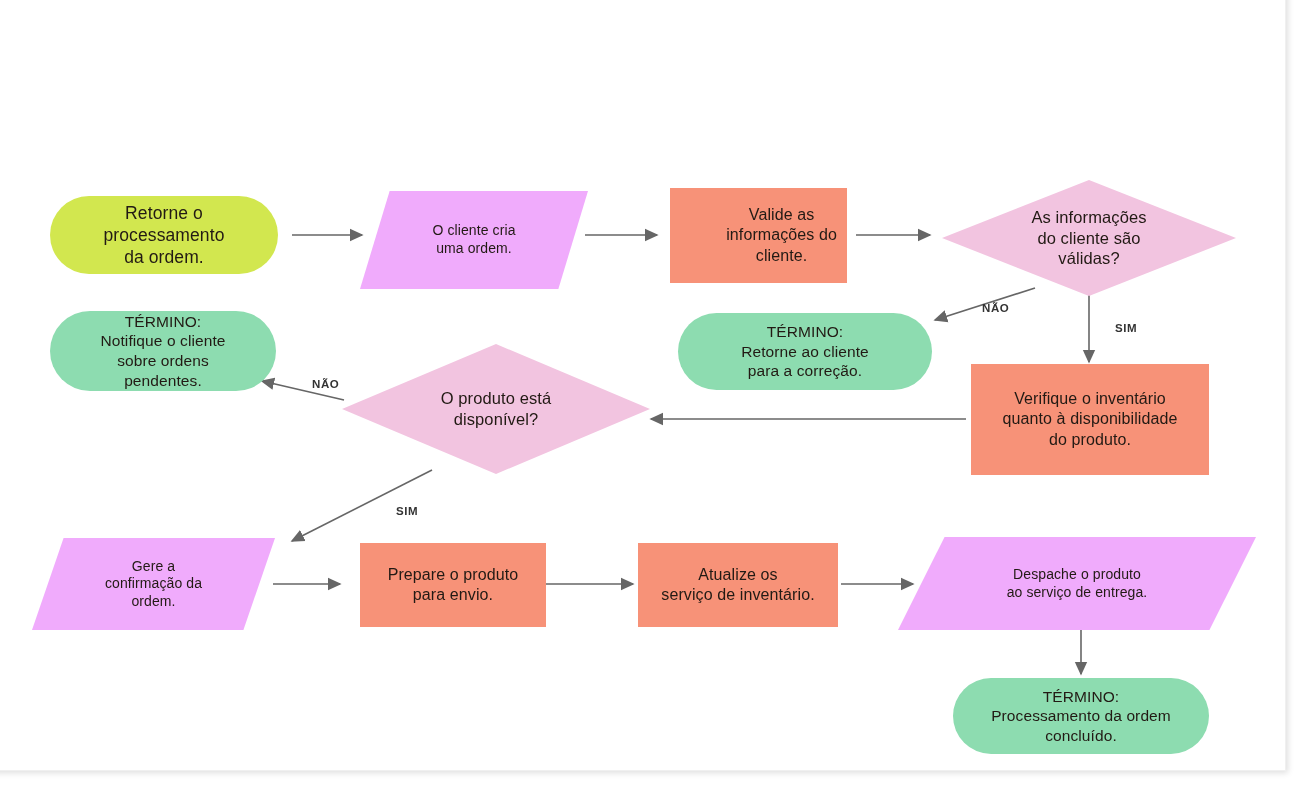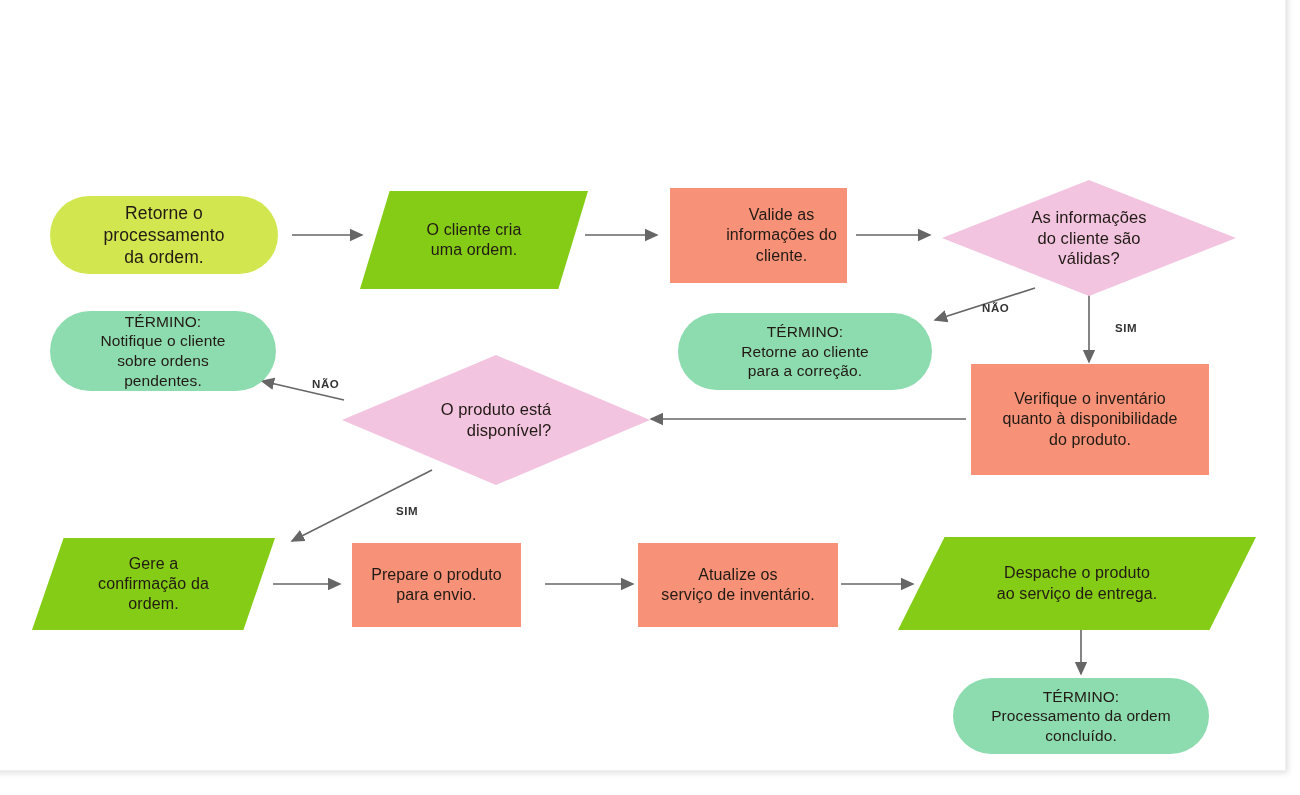--- a/index.html
+++ b/index.html
@@ -51,22 +51,22 @@
   .terminator-end {
     background: #8ddcb0;
     border-radius: 60px;
     font-size: 15.5px;
   }
   .process {
     background: #f79278;
     font-size: 16px;
   }
   .io {
-    background: #84cc16;
-    font-size: 16px;
+    background: #f0abfc;
+    font-size: 14px;
   }
   .io-right { clip-path: polygon(13% 0%, 100% 0%, 87% 100%, 0% 100%); }
   .decision {
     background: #f2c4e0;
     clip-path: polygon(50% 0%, 100% 50%, 50% 100%, 0% 50%);
     font-size: 16.5px;
   }
 
   .node .txt { display: block; padding: 0 10px; }
   .io .txt { padding: 0 6px; }
@@ -144,39 +144,39 @@
 Retorne ao cliente
 para a correção.</span>
     </div>
 
     <div class="node process" style="left:971px; top:364px; width:238px; height:111px;justify-content:center;">
       <span class="txt">Verifique o inventário
 quanto à disponibilidade
 do produto.</span>
     </div>
 
-    <div class="node decision" style="left:342px; top:355px; width:308px; height:130px;text-align:right;">
+    <div class="node decision" style="left:342px; top:344px; width:308px; height:130px;">
       <span class="txt">O produto está
 disponível?</span>
     </div>
 
     <div class="node terminator-end" style="left:50px; top:311px; width:226px; height:80px;">
       <span class="txt">TÉRMINO:
 Notifique o cliente
 sobre ordens
 pendentes.</span>
     </div>
 
     <div class="node io io-right" style="left:32px; top:538px; width:243px; height:92px;">
       <span class="txt">Gere a
 confirmação da
 ordem.</span>
     </div>
 
-    <div class="node process" style="left:352px; top:543px; width:169px; height:84px;">
+    <div class="node process" style="left:360px; top:543px; width:186px; height:84px;">
       <span class="txt">Prepare o produto
 para envio.</span>
     </div>
 
     <div class="node process" style="left:638px; top:543px; width:200px; height:84px;">
       <span class="txt">Atualize os
 serviço de inventário.</span>
     </div>
 
     <div class="node io io-right" style="left:898px; top:537px; width:358px; height:93px;">

